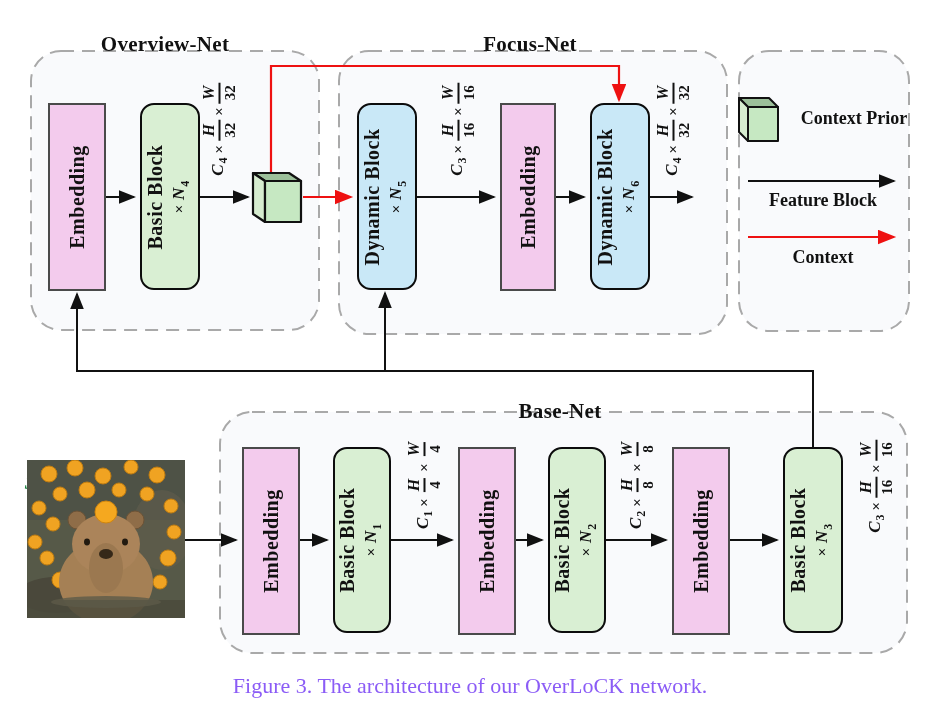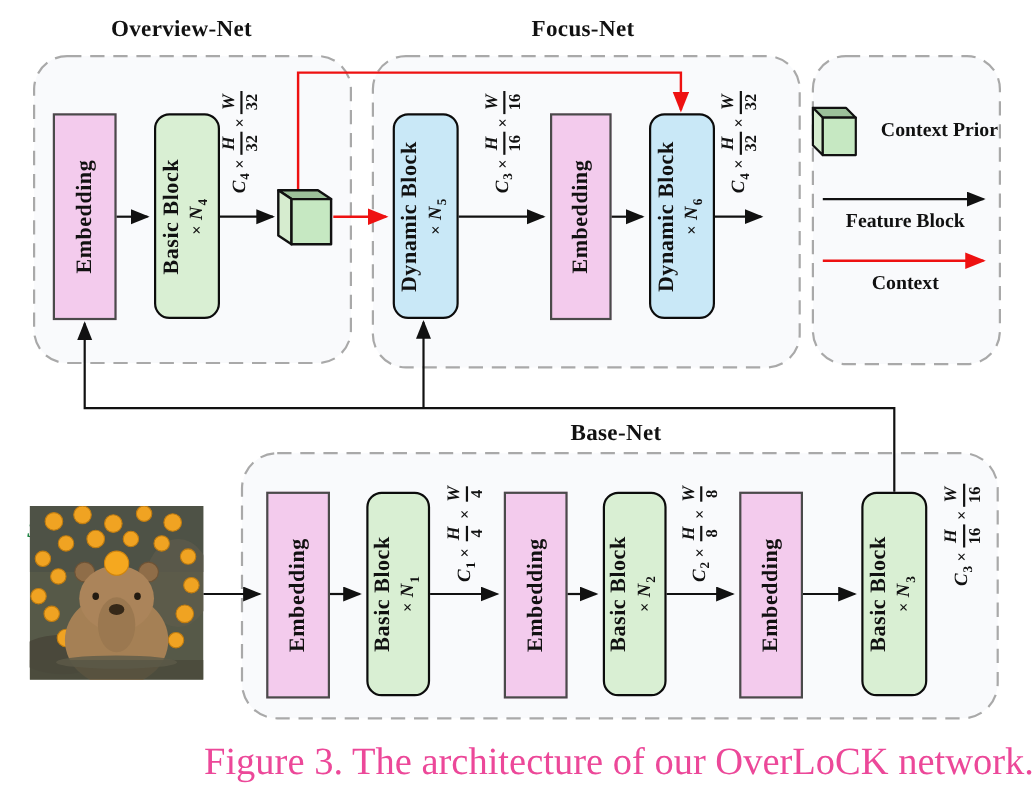--- a/index.html
+++ b/index.html
@@ -8,21 +8,21 @@
     font-family:"Liberation Serif","DejaVu Serif",serif; overflow:hidden;
   }
   .layer { position:absolute; left:0; top:0; width:940px; height:726px; }
   #boxes  { z-index:1; }
   #widgets{ z-index:2; }
   #arrows { z-index:3; pointer-events:none; }
   #labels { z-index:4; }
 
   .boxtitle {
     position:absolute; text-align:center; font-weight:bold; font-size:21px;
-    color:#111; letter-spacing:0.3px; z-index:4;
+    color:#111; letter-spacing:0.3px; z-index:4;margin-top:18px;
   }
 
   .block { position:absolute; box-sizing:border-box; }
   .pink  { background:#f3cbed; border:2px solid #4a4a4a; }
   .green { background:#d9efd3; border:2.5px solid #0c0c0c; border-radius:14px; }
   .blue  { background:#c9e8f7; border:2.5px solid #0c0c0c; border-radius:14px; }
 
   .blockrot {
     position:absolute; left:50%; top:50%;
     transform:translate(-50%,-50%) rotate(-90deg);
@@ -47,22 +47,22 @@
 
   .legendtext { position:absolute; text-align:center; font-weight:bold; color:#111; }
   #legend-context-prior { left:780px; top:108px; width:148px; font-size:18px; }
   #legend-feature-flow  { left:744px; top:190px; width:158px; font-size:18px; }
   #legend-context-guidance { left:732px; top:246px; width:182px; font-size:18px; line-height:22px; }
 
   #input-label { position:absolute; left:25px; top:431px; width:160px; text-align:left;
                  font-weight:bold; font-style:italic; font-size:20px; color:#15803d;margin-top:40px; }
   #input-image { position:absolute; left:27px; top:460px; width:158px; height:158px; }
 
-  #caption { position:absolute; left:0; top:673px; width:940px; text-align:right;
-             font-size:35px; color:#ec4899; }
+  #caption { position:absolute; left:0; top:673px; width:940px; text-align:center;
+             font-size:22px; color:#8b5cf6; }
 </style>
 </head>
 <body>
 
 <div id="canvas">
 
   <svg id="boxes" class="layer" width="940" height="726">
     <rect x="31" y="51" width="288" height="279" rx="30" fill="#f9fafc" stroke="#a9a9a9" stroke-width="2" stroke-dasharray="13 8"></rect>
     <rect x="339" y="51" width="388" height="283" rx="30" fill="#f9fafc" stroke="#a9a9a9" stroke-width="2" stroke-dasharray="13 8"></rect>
     <rect x="739" y="51" width="170" height="280" rx="30" fill="#f9fafc" stroke="#a9a9a9" stroke-width="2" stroke-dasharray="13 8"></rect>

